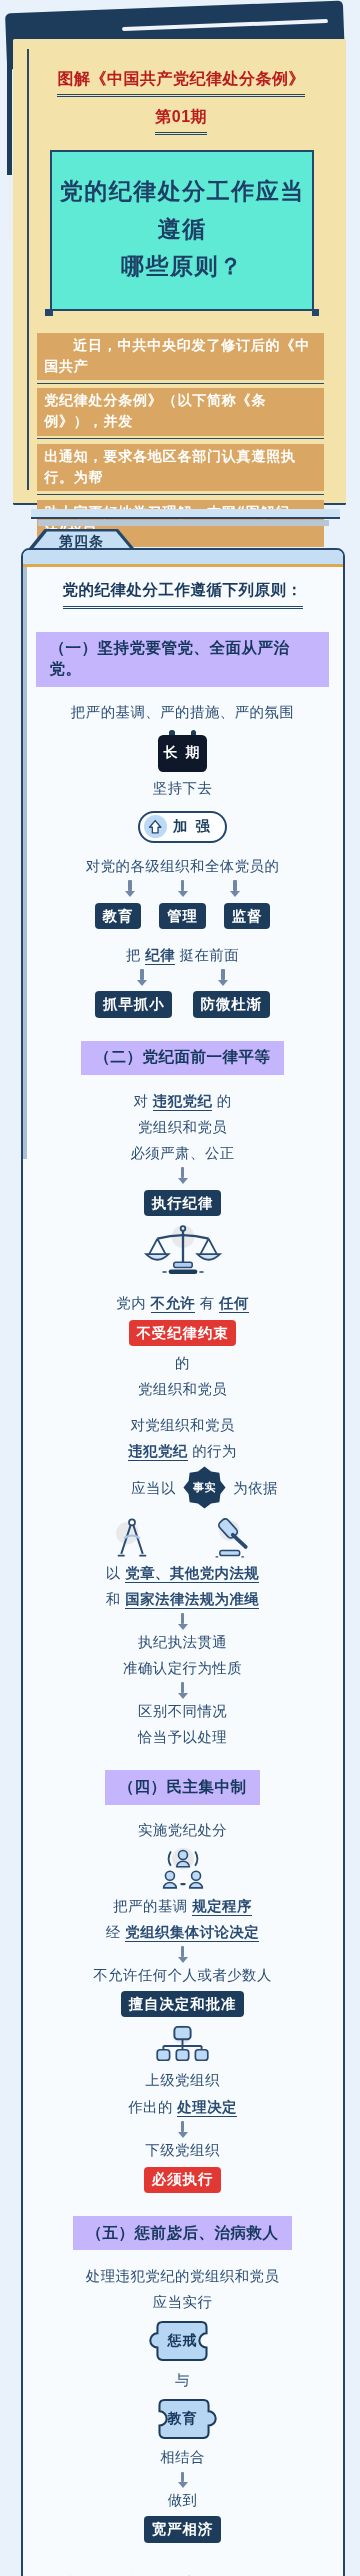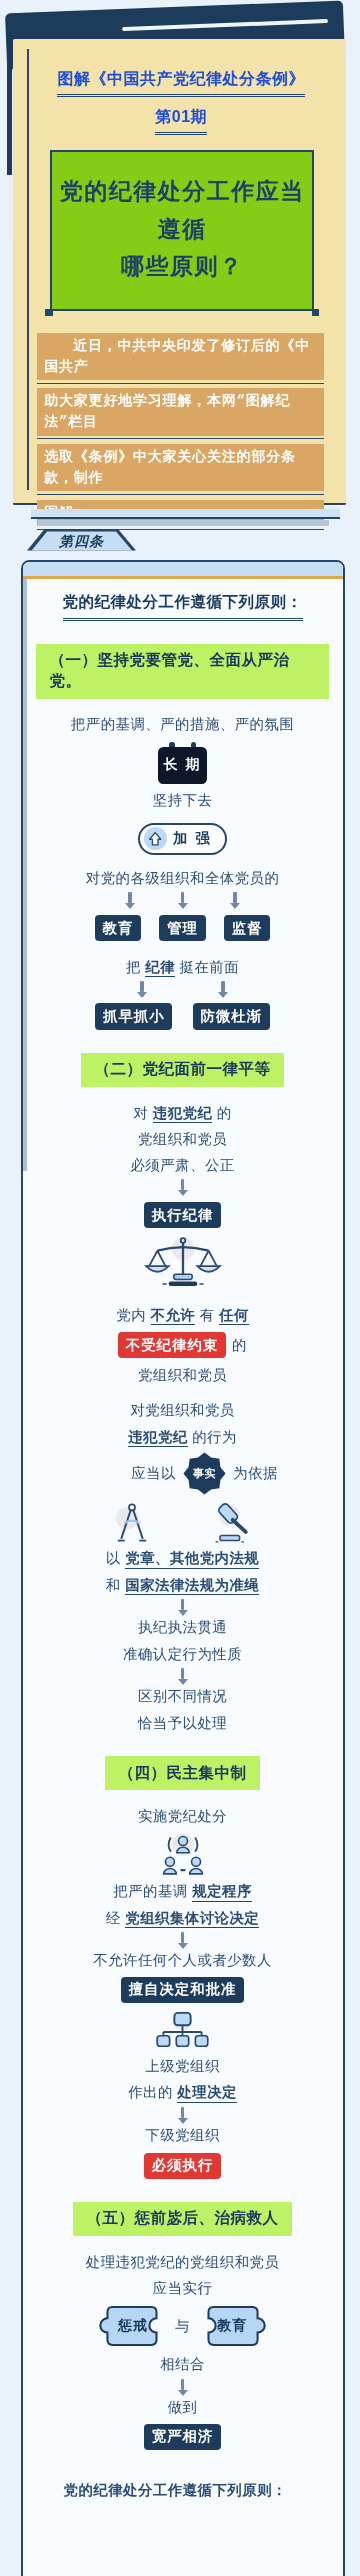--- a/index.html
+++ b/index.html
@@ -11,52 +11,52 @@
   .folder{position:relative;height:529px;}
   .flap{position:absolute;left:6.2px;top:7.2px;width:338px;height:56px;background:#1d3c5c;border-radius:5.2px;transform:rotate(-2.2deg);}
   .flap-stripe{position:absolute;right:33px;top:23px;width:206px;height:4.1px;background:#eef4fa;border-radius:2.1px;transform:rotate(-2.2deg);}
   .back-tail{position:absolute;left:7.2px;top:57px;width:4.6px;height:118px;background:#1d3c5c;}
   .page-edge{position:absolute;left:7.7px;top:175px;width:4.6px;height:62px;background:#eceff3;}
   .front{position:absolute;left:13px;top:39px;width:333px;height:466px;background:#f4e2ab;border-radius:1.5px;border-bottom:2.6px solid #24466b;box-sizing:border-box;padding:30px 20.6px 0 24px;}
   .spine{position:absolute;left:14.4px;top:10.3px;bottom:13.4px;width:1.5px;background:#2c4a68;}
   .front-blue{position:absolute;left:31px;right:20.6px;top:509px;height:7.7px;background:#cde2f5;border-bottom:2.1px solid #24466b;}
   .front-gray{position:absolute;left:38px;right:32px;top:520px;height:5.7px;background:#b9c6d4;}
   .center{text-align:center;}
-  .red-title{display:inline-block;color:#1d4ed8;font-weight:bold;font-size:16px;letter-spacing:0.5px;border-bottom:3.6px double #23466b;padding-bottom:4.1px;}
+  .red-title{display:inline-block;color:#b91c1c;font-weight:bold;font-size:16px;letter-spacing:0.5px;border-bottom:3.6px double #23466b;padding-bottom:4.1px;}
   .issue{font-size:15.5px;margin-top:10.3px;}
-  .headline-box{position:relative;background:#84cc16;border:2.6px solid #24466b;margin:14.4px 11.3px 0 13.4px;padding:21.6px 2.1px 24px;}
+  .headline-box{position:relative;background:#5eead4;border:2.6px solid #24466b;margin:14.4px 11.3px 0 13.4px;padding:21.6px 2.1px 24px;}
   .headline-box::before{content:"";position:absolute;left:-7.2px;bottom:-7.2px;width:7.7px;height:7.7px;background:#24466b;}
   .headline-box::after{content:"";position:absolute;right:-7.2px;bottom:-7.2px;width:7.7px;height:7.7px;background:#24466b;}
   .headline{font-size:23px;font-weight:bold;color:#1e3f66;line-height:1.62;letter-spacing:1.5px;text-align:center;}
   .intro{margin:21.6px 1px 0 0;}
   .strip-wrap{border-bottom:1.5px solid #2c4a68;padding-bottom:2.6px;margin-bottom:4.6px;font-family:Liberation Mono, monospace;}
   .strip{background:#d9a763;color:#fff;font-weight:bold;font-size:14px;line-height:20.6px;padding:3.1px 7.2px;letter-spacing:0.8px;}
   .indent{padding-left:29px;}
 
   
   .article{position:relative;}
-  .tab{position:relative;width:109px;height:31px;margin-left:27px;font-style:italic;}
+  .tab{position:relative;width:109px;height:19px;margin-left:27px;}
   .tab-outer{position:absolute;inset:0;background:#24466b;clip-path:polygon(17.5px 0,91px 0,109px 21.6px,0 21.6px);}
   .tab-fill{position:absolute;inset:0;background:#c6def4;clip-path:polygon(20px 2.6px,89px 2.6px,105px 21.6px,4.6px 21.6px);}
   .tab-label{position:absolute;inset:0;text-align:center;line-height:25px;font-size:14px;font-weight:bold;color:#1d3c5c;letter-spacing:1px;}
   .card{position:relative;margin:0 16.5px 0 20.6px;height:2347px;background:#f7fbfe;border:2.1px solid #24466b;border-radius:8.2px;box-sizing:border-box;overflow:hidden;}
   .band{height:14px;background:#c6def4;}
   .rule{height:3.1px;background:#dfa84d;}
   .rail-left{position:absolute;left:0;top:17px;width:4.6px;height:592px;background:#abc0d4;z-index:6;}
 
   .content{display:flex;flex-direction:column;align-items:center;padding:0 13.4px;}
   .card-heading{margin-top:13.4px;font-size:15.5px;font-weight:bold;color:#1b3a5e;letter-spacing:0.5px;border-bottom:3.6px double #23466b;padding-bottom:4.1px;}
-  .hl{margin-top:23px;background:#bef264;color:#16385c;font-weight:bold;font-size:15.5px;letter-spacing:0.5px;padding:6.7px 13.4px;}
+  .hl{margin-top:23px;background:#c4b5fd;color:#16385c;font-weight:bold;font-size:15.5px;letter-spacing:0.5px;padding:6.7px 13.4px;}
   .t{margin:15.5px 0 0;font-size:14.4px;color:#2b4d73;letter-spacing:0.5px;text-align:center;line-height:1.4;}
   .tt{margin-top:6.2px;}
   .em{font-weight:bold;border-bottom:1.5px solid #24466b;padding-bottom:1.5px;}
   .nbox{margin-top:4.1px;background:#1d3c5c;color:#fff;font-weight:bold;font-size:14.4px;letter-spacing:1px;padding:3.6px 7.7px;border-radius:4.1px;}
   .rbox{background:#e23834;color:#fff;font-weight:bold;font-size:14.4px;letter-spacing:1px;padding:3.6px 7.7px;border-radius:4.1px;}
   .row{display:flex;align-items:center;justify-content:center;}
-  .gap36{gap:18.5px;} .gap40{gap:20.6px;} .gap96{gap:49px;} .gap150{gap:77px;} .gap110{gap:57px;} .gap12{gap:6.2px;} .gap14{gap:7.2px;margin-left:44px;} .mt8{margin-top:4.1px;text-align:right;} .mt10{margin-top:5.2px;} .mt12{margin-top:6.2px;} .mt14{margin-top:7.2px;} .mt26{margin-top:13.4px;}
+  .gap36{gap:18.5px;} .gap40{gap:20.6px;} .gap96{gap:49px;} .gap150{gap:77px;} .gap110{gap:57px;} .gap12{gap:6.2px;flex-direction:column;} .gap14{gap:7.2px;margin-left:44px;} .mt8{margin-top:4.1px;text-align:right;} .mt10{margin-top:5.2px;} .mt12{margin-top:6.2px;} .mt14{margin-top:7.2px;} .mt26{margin-top:13.4px;}
   .dar{width:3.6px;height:10.8px;background:#7187a6;border-radius:1px;position:relative;margin:4.1px 0 7.7px;}
   .dar::after{content:"";position:absolute;top:100%;left:50%;transform:translateX(-50%);border:5.7px solid transparent;border-top:6.7px solid #7187a6;}
   
   .cal{position:relative;margin-top:7.2px;width:49px;height:42px;}
   .cal-body{position:absolute;left:0;right:0;top:5.2px;bottom:0;background:#0f172a;border-radius:5.2px;display:flex;align-items:center;justify-content:center;color:#fff;font-weight:bold;font-size:14px;letter-spacing:2.1px;}
   .cal-ring{position:absolute;top:0;width:5.2px;height:11.3px;background:#1d3c5c;border-radius:2.6px;}
   .ring-l{left:11.3px;} .ring-r{right:11.3px;}
   
   .pill{margin-top:12.4px;display:flex;align-items:center;gap:6.2px;border:2.1px solid #24466b;border-radius:515px;background:#fdfeff;padding:2.6px 13.4px 2.6px 4.1px;}
   .upcircle{width:23px;height:23px;border-radius:50%;background:#bcd9f5;display:flex;align-items:center;justify-content:center;}
@@ -90,20 +90,26 @@
       <div class="center issue">
         <span class="red-title">第01期</span>
       </div>
       <div class="headline-box">
         <div class="headline">党的纪律处分工作应当遵循</div>
         <div class="headline">哪些原则？</div>
       </div>
       <div class="intro">
         <div class="strip-wrap">
             <div class="strip"><span class="indent">近日，中共中央印发了修订后的《中国共产</span></div>
+          </div>
+        <div class="strip-wrap">
+            <div class="strip"><span>党纪律处分条例》（以下简称《条例》），并发</span></div>
+          </div>
+        <div class="strip-wrap">
+            <div class="strip"><span>出通知，要求各地区各部门认真遵照执行。为帮</span></div>
           </div>
         <div class="strip-wrap">
             <div class="strip"><span>助大家更好地学习理解，本网“图解纪法”栏目</span></div>
           </div>
         <div class="strip-wrap">
             <div class="strip"><span>选取《条例》中大家关心关注的部分条款，制作</span></div>
           </div>
         <div class="strip-wrap">
             <div class="strip"><span>图解。</span></div>
           </div>

